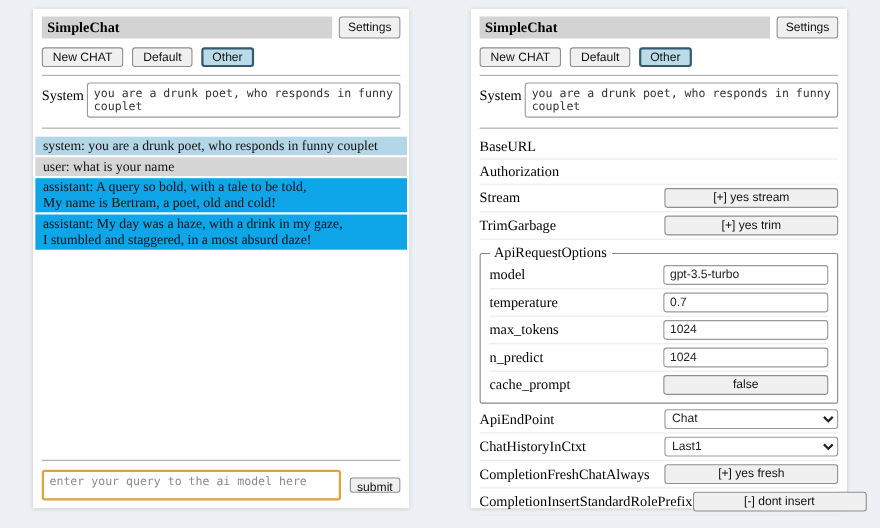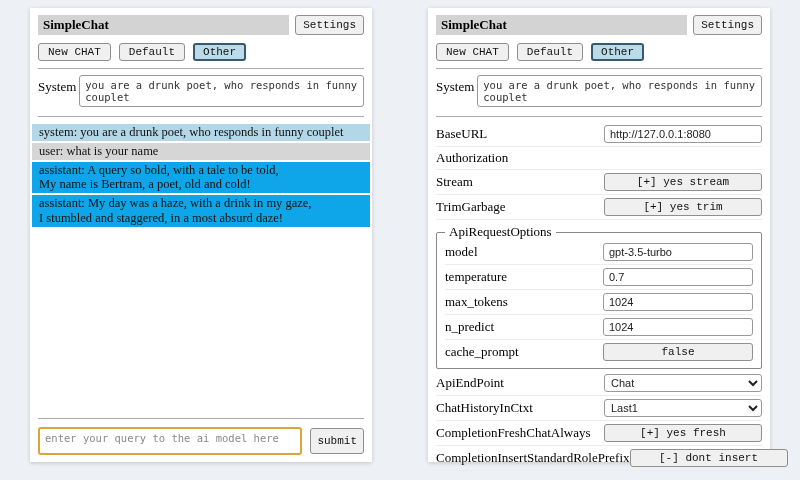--- a/index.html
+++ b/index.html
@@ -24,21 +24,21 @@
   .panel-right { left: 428px; }
 
   
   .header-row { display: flex; align-items: stretch; gap: 6px; }
   .title-bar {
     flex: 1; background: #d3d3d3;
     font-weight: bold; font-size: 13px;
     padding: 3px 5px; line-height: 14px;
   }
   button {
-    font-family: Liberation Mono, monospace;
+    font-family: Liberation Sans, sans-serif;
     font-size: 11px;
     background: #f0f0f0;
     border: 1px solid #8f8f8f;
     border-radius: 3px;
     padding: 2px 8px;
     color: #111;
   }
   .settings-btn { padding: 2px 7px; }
 
   .session-row { display: flex; gap: 8px; margin-top: 8px; }
@@ -78,21 +78,21 @@
     white-space: pre-line; color: #111;
   }
   .msg.system { background: #b3d7e6; }
   .msg.user { background: #d6d6d6; }
   .msg.assistant { background: #0ea5e9; }
 
   
   .query-row { display: flex; gap: 8px; align-items: center; margin-top: 3px; }
   .query-textarea { flex: 1; height: 28px; }
   .query-textarea.focused { border: 2px solid #dba43c; }
-  .submit-btn { height: 26px; padding: 2px 6px; }
+  .submit-btn { height: 14px; padding: 2px 6px; }
 
   
   .settings-list { font-size: 13px; }
   .settings-row {
     display: flex; align-items: center; justify-content: space-between;
     padding: 3px 0; border-bottom: 1px solid #ececec;
   }
   .settings-row .field-label { font-size: 13px; }
   .control { width: 158px; flex: 0 0 158px; }
   .control > * { width: 100%; box-sizing: border-box; }
@@ -182,21 +182,20 @@
       <span class="field-label">System</span>
       <textarea class="system-textarea" style="">you are a drunk poet, who responds in funny couplet</textarea>
     </div>
 
     <hr class="rule">
 
     <div class="settings-list">
 
       <div class="settings-row">
         <span class="field-label">BaseURL</span>
-        <span class="control"><input class="text-input" value="http://127.0.0.1:8080" style=""></span>
       </div>
 
       <div class="settings-row">
         <span class="field-label">Authorization</span>
       </div>
 
       <div class="settings-row">
         <span class="field-label">Stream</span>
         <span class="control"><button class="toggle-btn">[+] yes stream</button></span>
       </div>

